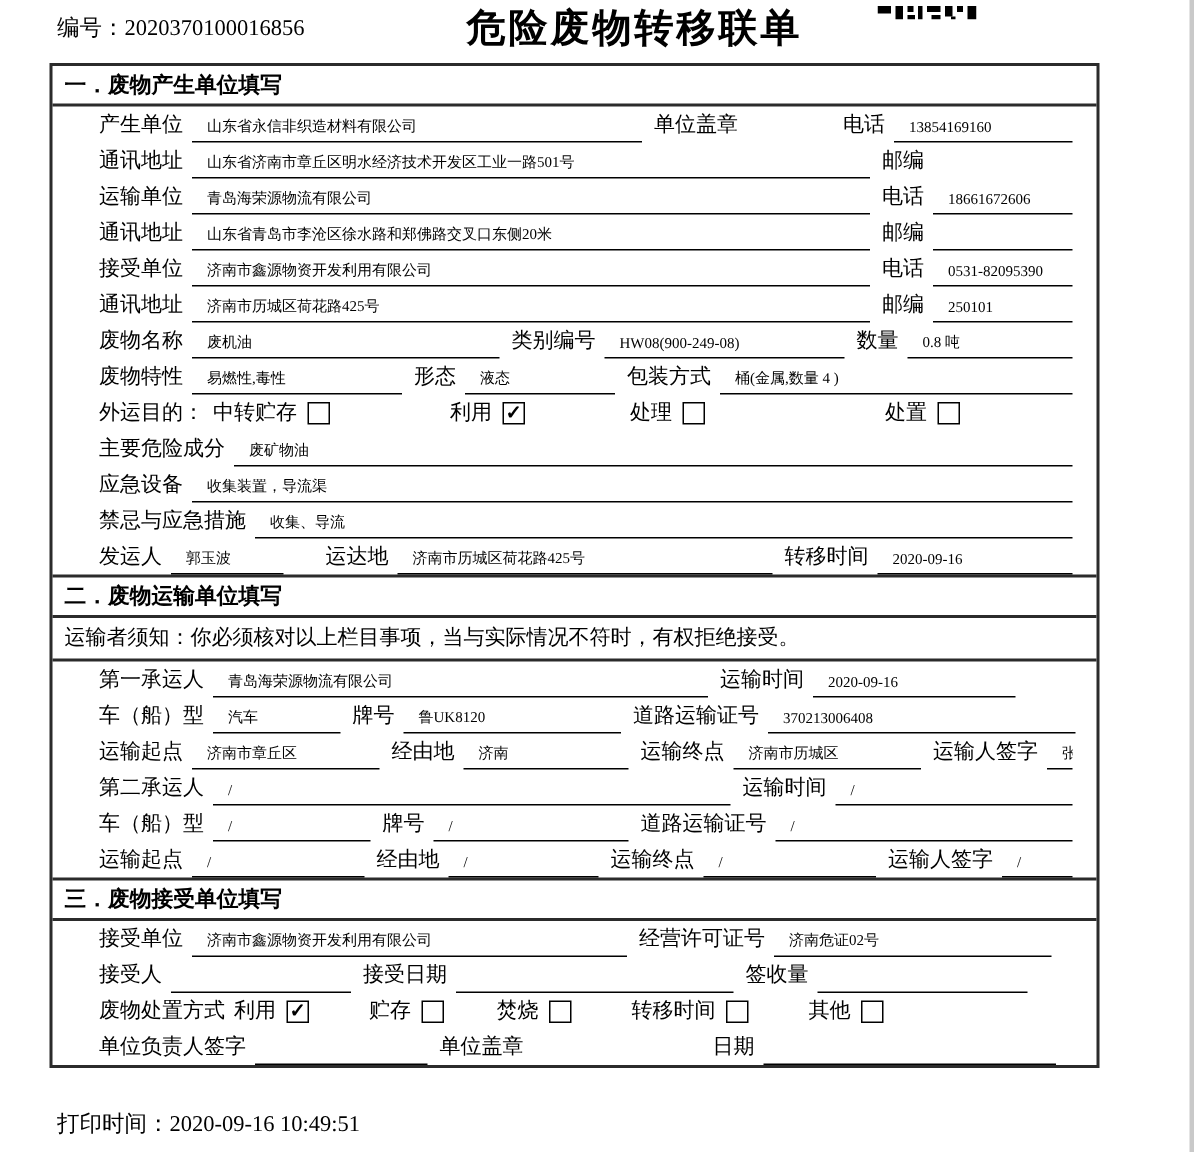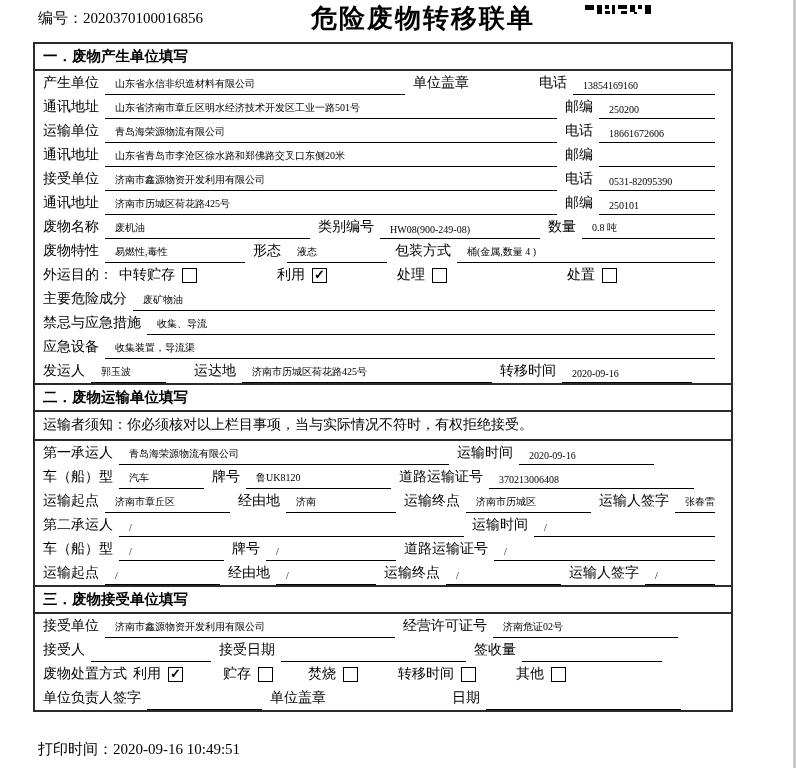--- a/index.html
+++ b/index.html
@@ -15,21 +15,21 @@
   }
   .qr{position:absolute;left:585px;top:0;}
   .page-edge{position:absolute;right:0;top:0;width:3px;height:768px;background:#c9c9c9;}
   .form{
     position:absolute;left:33px;top:42px;width:700px;box-sizing:border-box;
     border:2px solid #2b2b2b;background:#fff;
   }
   .section:not(:first-child){border-top:2px solid #2b2b2b;}
   .sec-header{font-weight:bold;font-size:14.5px;padding:3px 6px 3px 8px;border-bottom:2px solid #2b2b2b;}
   .note{padding:4px 18px 5px 8px;border-bottom:2px solid #2b2b2b;font-size:14px;}
-  .row{display:flex;align-items:flex-end;height:24px;padding:0 8px;box-sizing:border-box;}
+  .row{display:flex;align-items:flex-end;height:24px;padding:0 8px;box-sizing:border-box;margin-left:23px;}
   .lbl{white-space:nowrap;font-size:14px;padding-bottom:3px;margin-right:6px;flex:0 0 auto;}
   .fld{
     border-bottom:1.2px solid #000;font-size:10px;white-space:nowrap;overflow:hidden;
     padding:0 4px 3px 10px;margin-right:8px;box-sizing:border-box;flex:0 0 auto;
   }
   .fld.grow{flex:1 1 auto;}
   .gap{flex:0 0 auto;height:1px;}
   .cbw{display:flex;align-items:center;padding-bottom:3px;flex:0 0 auto;}
   .cb-label{font-size:14px;margin-right:7px;white-space:nowrap;}
   .cb-box{
@@ -72,21 +72,20 @@
         <span class="lbl">产生单位</span>
         <span class="fld" style="flex: 0 0 300px; width: 300px;">山东省永信非织造材料有限公司</span>
         <span class="lbl" style="width: 120px;">单位盖章</span>
         <span class="lbl">电话</span>
         <span class="fld grow">13854169160</span>
       </div>
       <div class="row">
         <span class="lbl">通讯地址</span>
         <span class="fld" style="flex: 0 0 452px; width: 452px;">山东省济南市章丘区明水经济技术开发区工业一路501号</span>
         <span class="lbl">邮编</span>
-        <span class="fld grow">250200</span>
       </div>
       <div class="row">
         <span class="lbl">运输单位</span>
         <span class="fld" style="flex: 0 0 452px; width: 452px;">青岛海荣源物流有限公司</span>
         <span class="lbl">电话</span>
         <span class="fld grow">18661672606</span>
       </div>
       <div class="row">
         <span class="lbl">通讯地址</span>
         <span class="fld" style="flex: 0 0 452px; width: 452px;">山东省青岛市李沧区徐水路和郑佛路交叉口东侧20米</span>
@@ -141,26 +140,26 @@
         <span class="cbw">
           <span class="cb-label">处置</span>
           <span class="cb-box"></span>
         </span>
       </div>
       <div class="row">
         <span class="lbl">主要危险成分</span>
         <span class="fld grow">废矿物油</span>
       </div>
       <div class="row">
+        <span class="lbl">应急设备</span>
+        <span class="fld grow">收集装置，导流渠</span>
+      </div>
+      <div class="row">
         <span class="lbl">禁忌与应急措施</span>
         <span class="fld grow">收集、导流</span>
-      </div>
-      <div class="row">
-        <span class="lbl">应急设备</span>
-        <span class="fld grow">收集装置，导流渠</span>
       </div>
       <div class="row">
         <span class="lbl">发运人</span>
         <span class="fld" style="flex: 0 0 75px; width: 75px;">郭玉波</span>
         <span class="gap" style="width: 20px;"></span>
         <span class="lbl">运达地</span>
         <span class="fld" style="flex: 0 0 250px; width: 250px;">济南市历城区荷花路425号</span>
         <span class="lbl">转移时间</span>
         <span class="fld" style="flex: 0 0 130px; width: 130px;">2020-09-16</span>
       </div>

